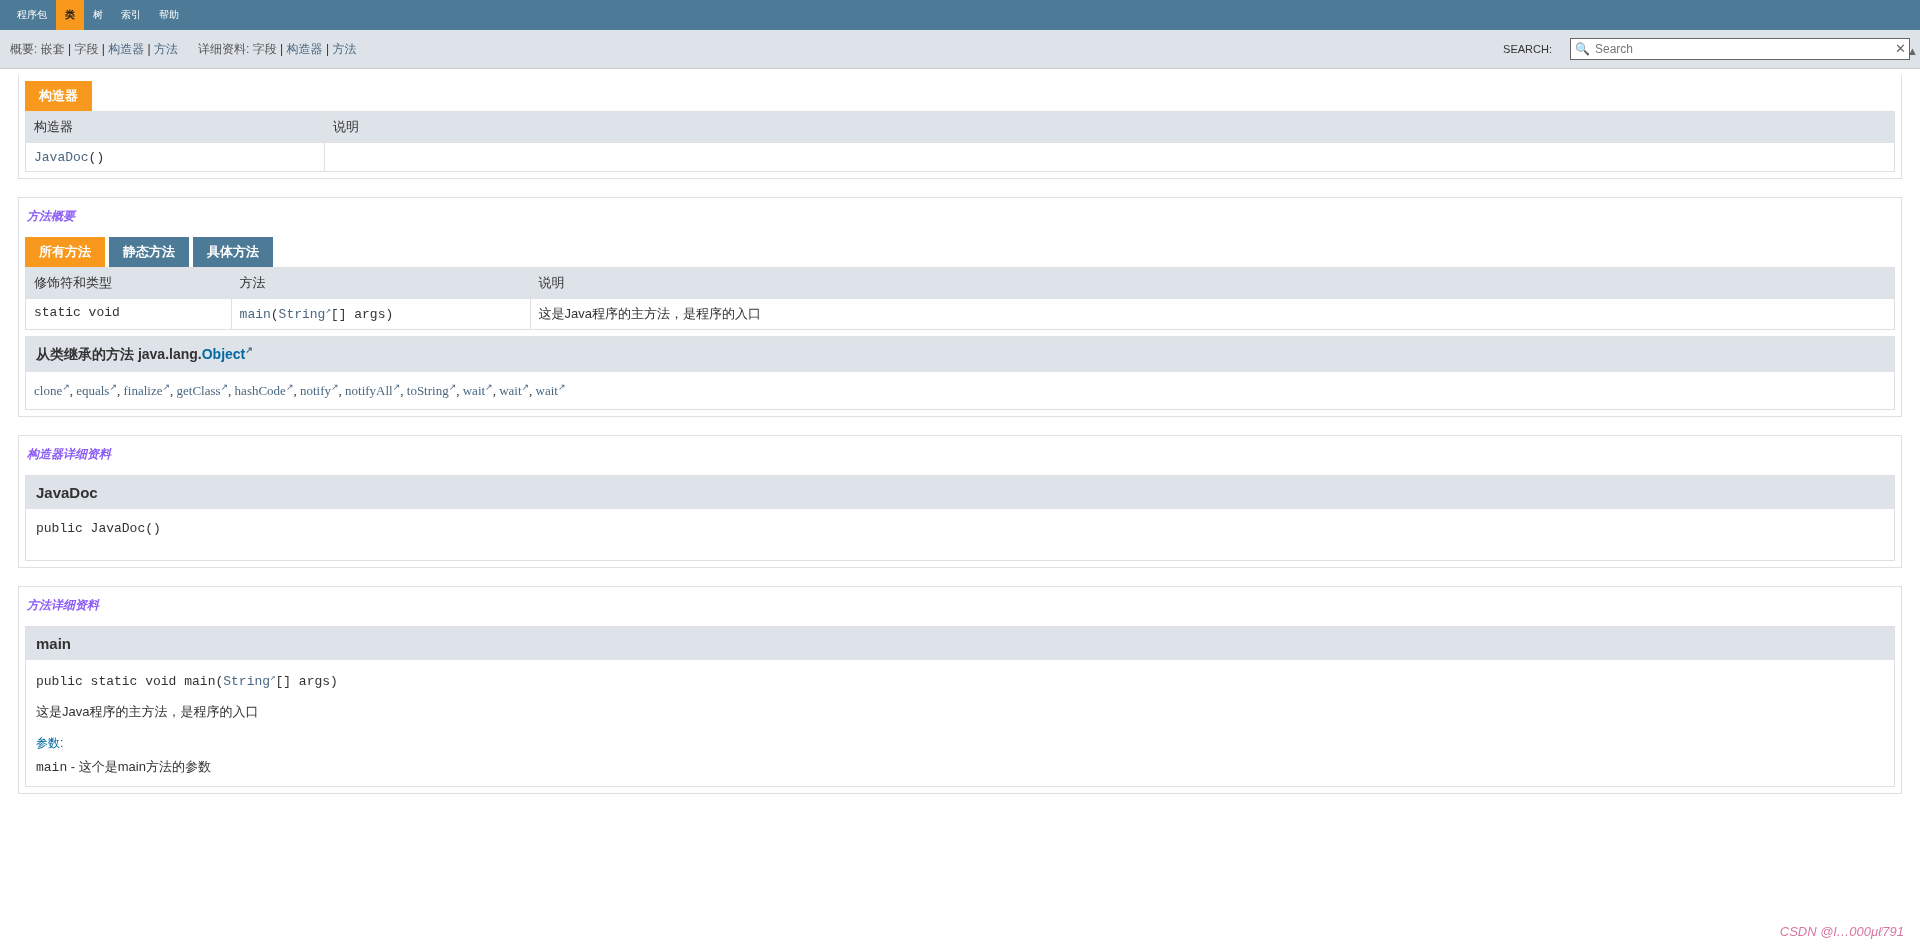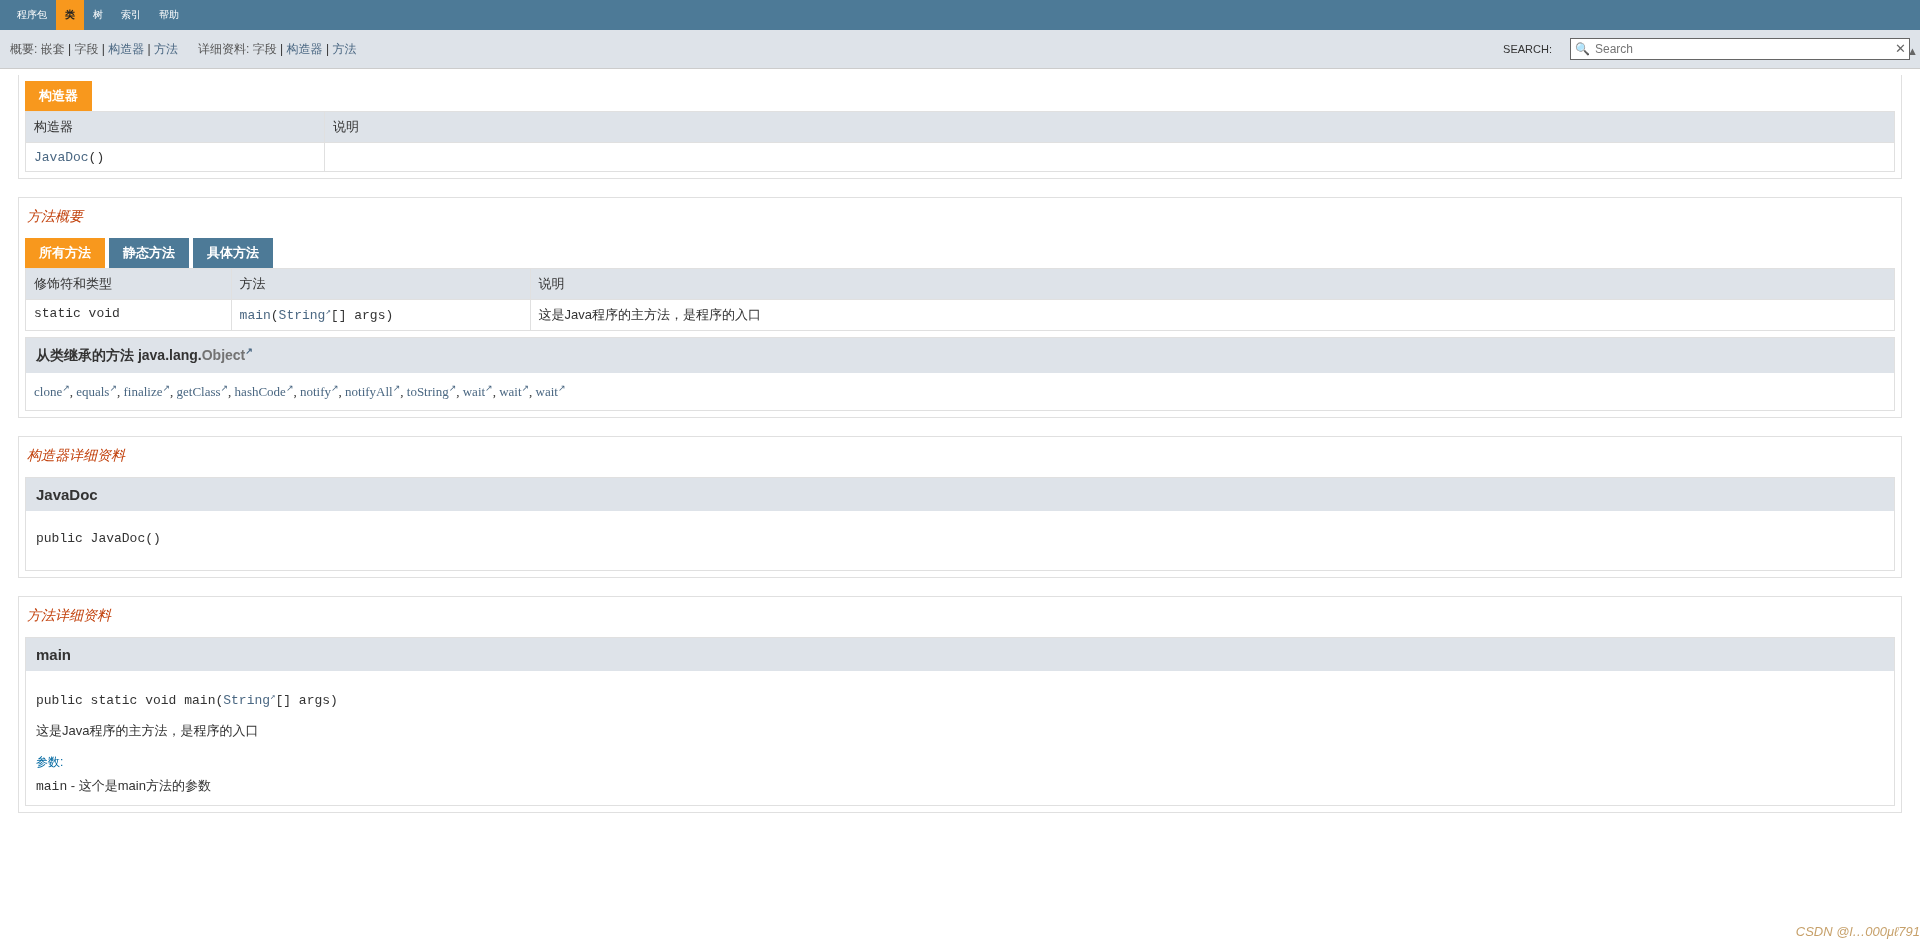--- a/index.html
+++ b/index.html
@@ -1,54 +1,54 @@
 <!DOCTYPE html>
 <html><head>
 <meta charset="utf-8">
 <style>
 html,body{margin:0;padding:0;font-family:Arial,Helvetica,sans-serif;font-size:13px;color:#333;background:#fff}
-a{color:#737373;text-decoration:none}
+a{color:#0369a1;text-decoration:none}
 code,.mono{font-family:"Courier New",Courier,monospace}
 .topnav{background:#4d7a97;color:#fff;display:flex;align-items:center;padding:0 8px;height:30px;font-size:10px}
 .topnav .item{padding:0 9px;height:30px;line-height:30px;color:#fff;cursor:pointer}
 .topnav .item.active{background:#f8981d;color:#222;font-weight:bold}
 .subnav{background:#dee3e9;height:30px;display:flex;align-items:center;justify-content:space-between;padding:4px 10px;font-size:12px;border-bottom:1px solid #ccc}
 .subnav .left span{color:#555}
 .subnav .left a{color:#4a6782}
 .search-wrap{display:flex;align-items:center;gap:18px}
 .search-label{color:#333;font-size:11px}
 .search-box{position:relative;width:340px}
 .search-box input{width:100%;height:22px;border:1px solid #666;padding:0 22px 0 24px;font-size:12px;box-sizing:border-box}
 .search-icon{position:absolute;left:5px;top:4px;color:#888;font-size:12px}
 .clear-icon{position:absolute;right:4px;top:3px;color:#666;font-size:13px;cursor:pointer}
 .content{margin:0 18px 40px 18px}
 .section{border:1px solid #e0e0e0;padding:6px;margin-bottom:18px;background:#fff}
-.section h2{font-size:14px;font-style:italic;font-weight:normal;margin:4px 0 12px 2px;color:#c2410c}
+.section h2{font-size:12px;font-style:italic;font-weight:bold;margin:4px 0 12px 2px;color:#8b5cf6}
 .tabs{display:flex;gap:4px;margin-bottom:0}
 .tab{padding:6px 14px;font-size:13px;font-weight:bold;cursor:pointer;color:#fff}
 .tab.orange{background:#f8981d}
 .tab.blue{background:#4d7a97}
 table{width:100%;border-collapse:collapse;margin-top:0;border:1px solid #e0e0e0}
 thead th{background:#dee3e9;text-align:left;padding:6px 8px;font-size:13px;font-weight:normal;border:1px solid #e0e0e0}
 tbody td{padding:6px 8px;border:1px solid #e0e0e0;background:#fff;font-size:13px;vertical-align:top}
 .code-link{color:#4a6782;font-family:"Courier New",monospace}
 .ext-icon{font-size:9px;vertical-align:super;color:#4a6782}
 .inherited-box{border:1px solid #e0e0e0;margin-top:6px}
 .inherited-head{background:#dee3e9;padding:8px 10px;font-weight:bold;font-size:14px}
 .inherited-body{padding:10px 8px;font-family:Liberation Serif, serif;font-size:13px}
 .inherited-body a{color:#4a6782}
 .detail-box{border:1px solid #e0e0e0}
 .detail-head{background:#dee3e9;padding:8px 10px;font-weight:bold;font-size:15px}
 .detail-body{padding:10px 10px}
-.sig{font-family:"Courier New",monospace;font-size:13px;display:block;margin:10px 0 14px 0}
+.sig{font-family:"Courier New",monospace;font-size:13px;display:block;margin:2px 0 14px 0}
 .desc{margin:6px 0 14px 0}
 .param-lbl{font-size:12px;color:#0369a1;margin-bottom:6px}
 .param-line{font-size:13px}
 .param-line code{font-family:"Courier New",monospace}
-.watermark{position:fixed;right:0;bottom:6px;color:#a16207;font-size:13px;font-style:italic;opacity:.6;pointer-events:none}
+.watermark{position:fixed;right:16px;bottom:6px;color:#be185d;font-size:13px;font-style:italic;opacity:.6;pointer-events:none}
 .scroll-arrow{position:fixed;right:2px;top:45px;color:#666;font-size:11px}
 </style>
 </head>
 <body>
 
 <div class="topnav">
   <div class="item">程序包</div>
   <div class="item active">类</div>
   <div class="item">树</div>
   <div class="item">索引</div>

